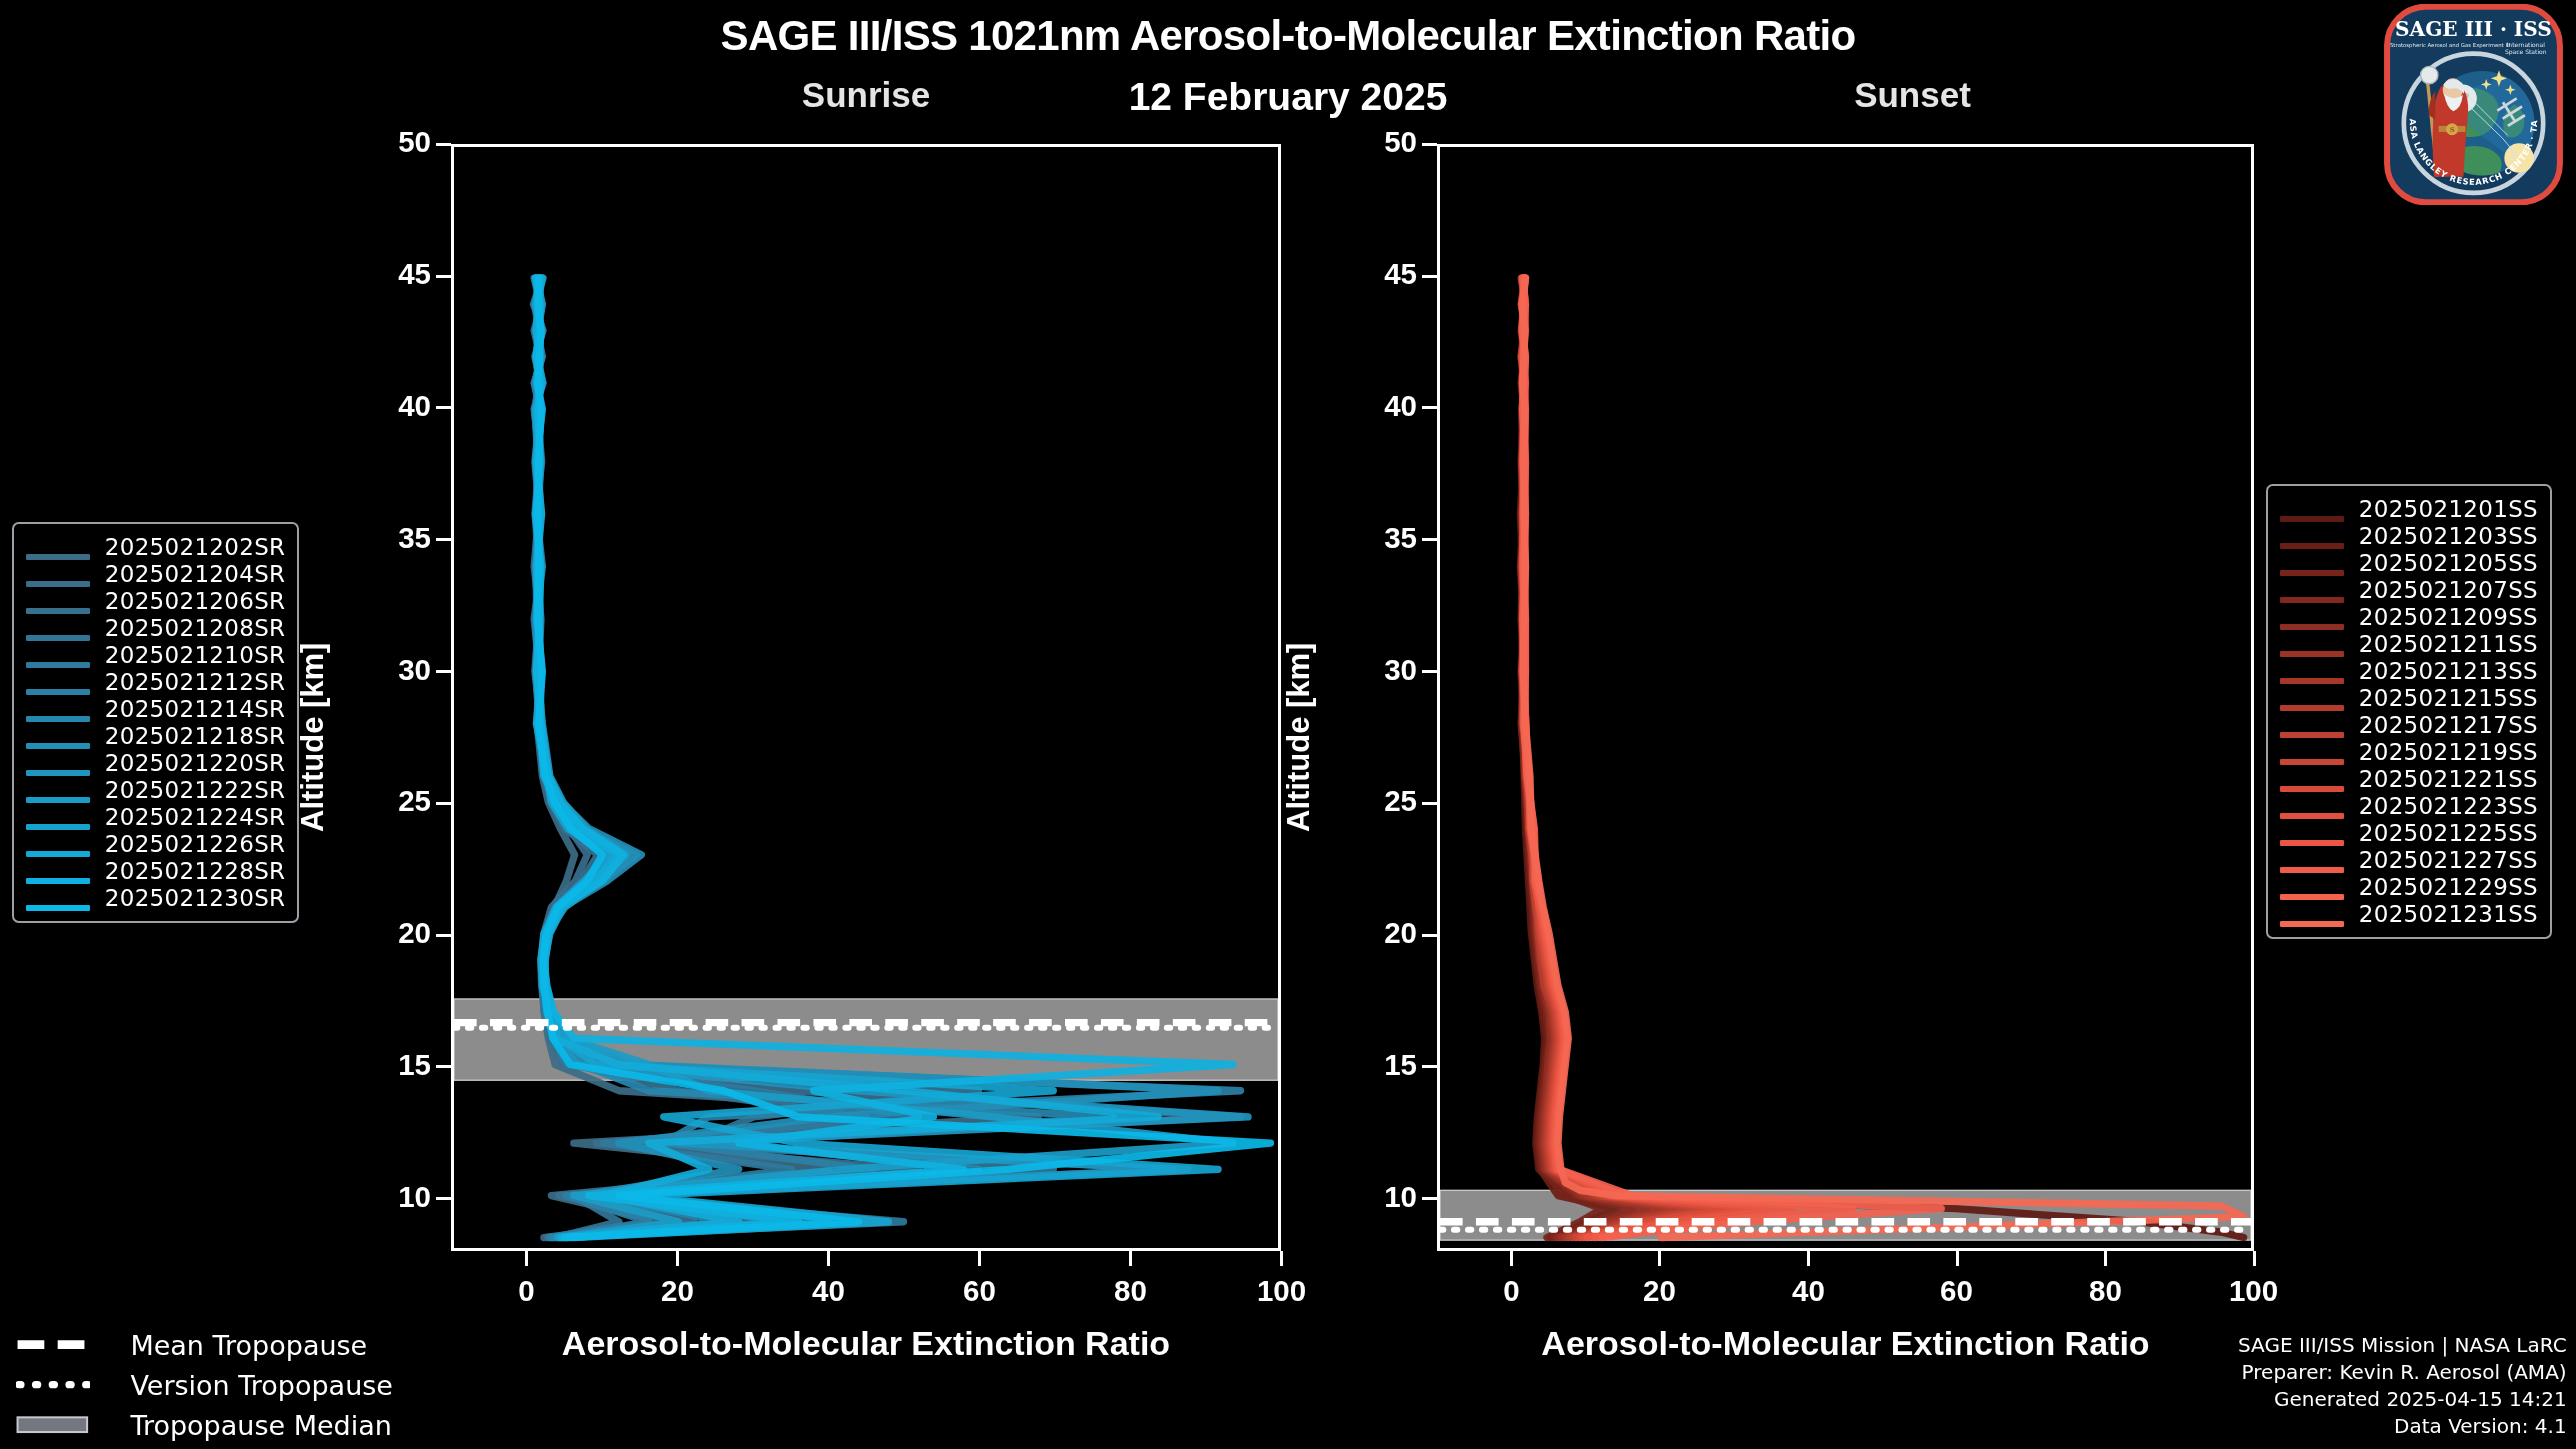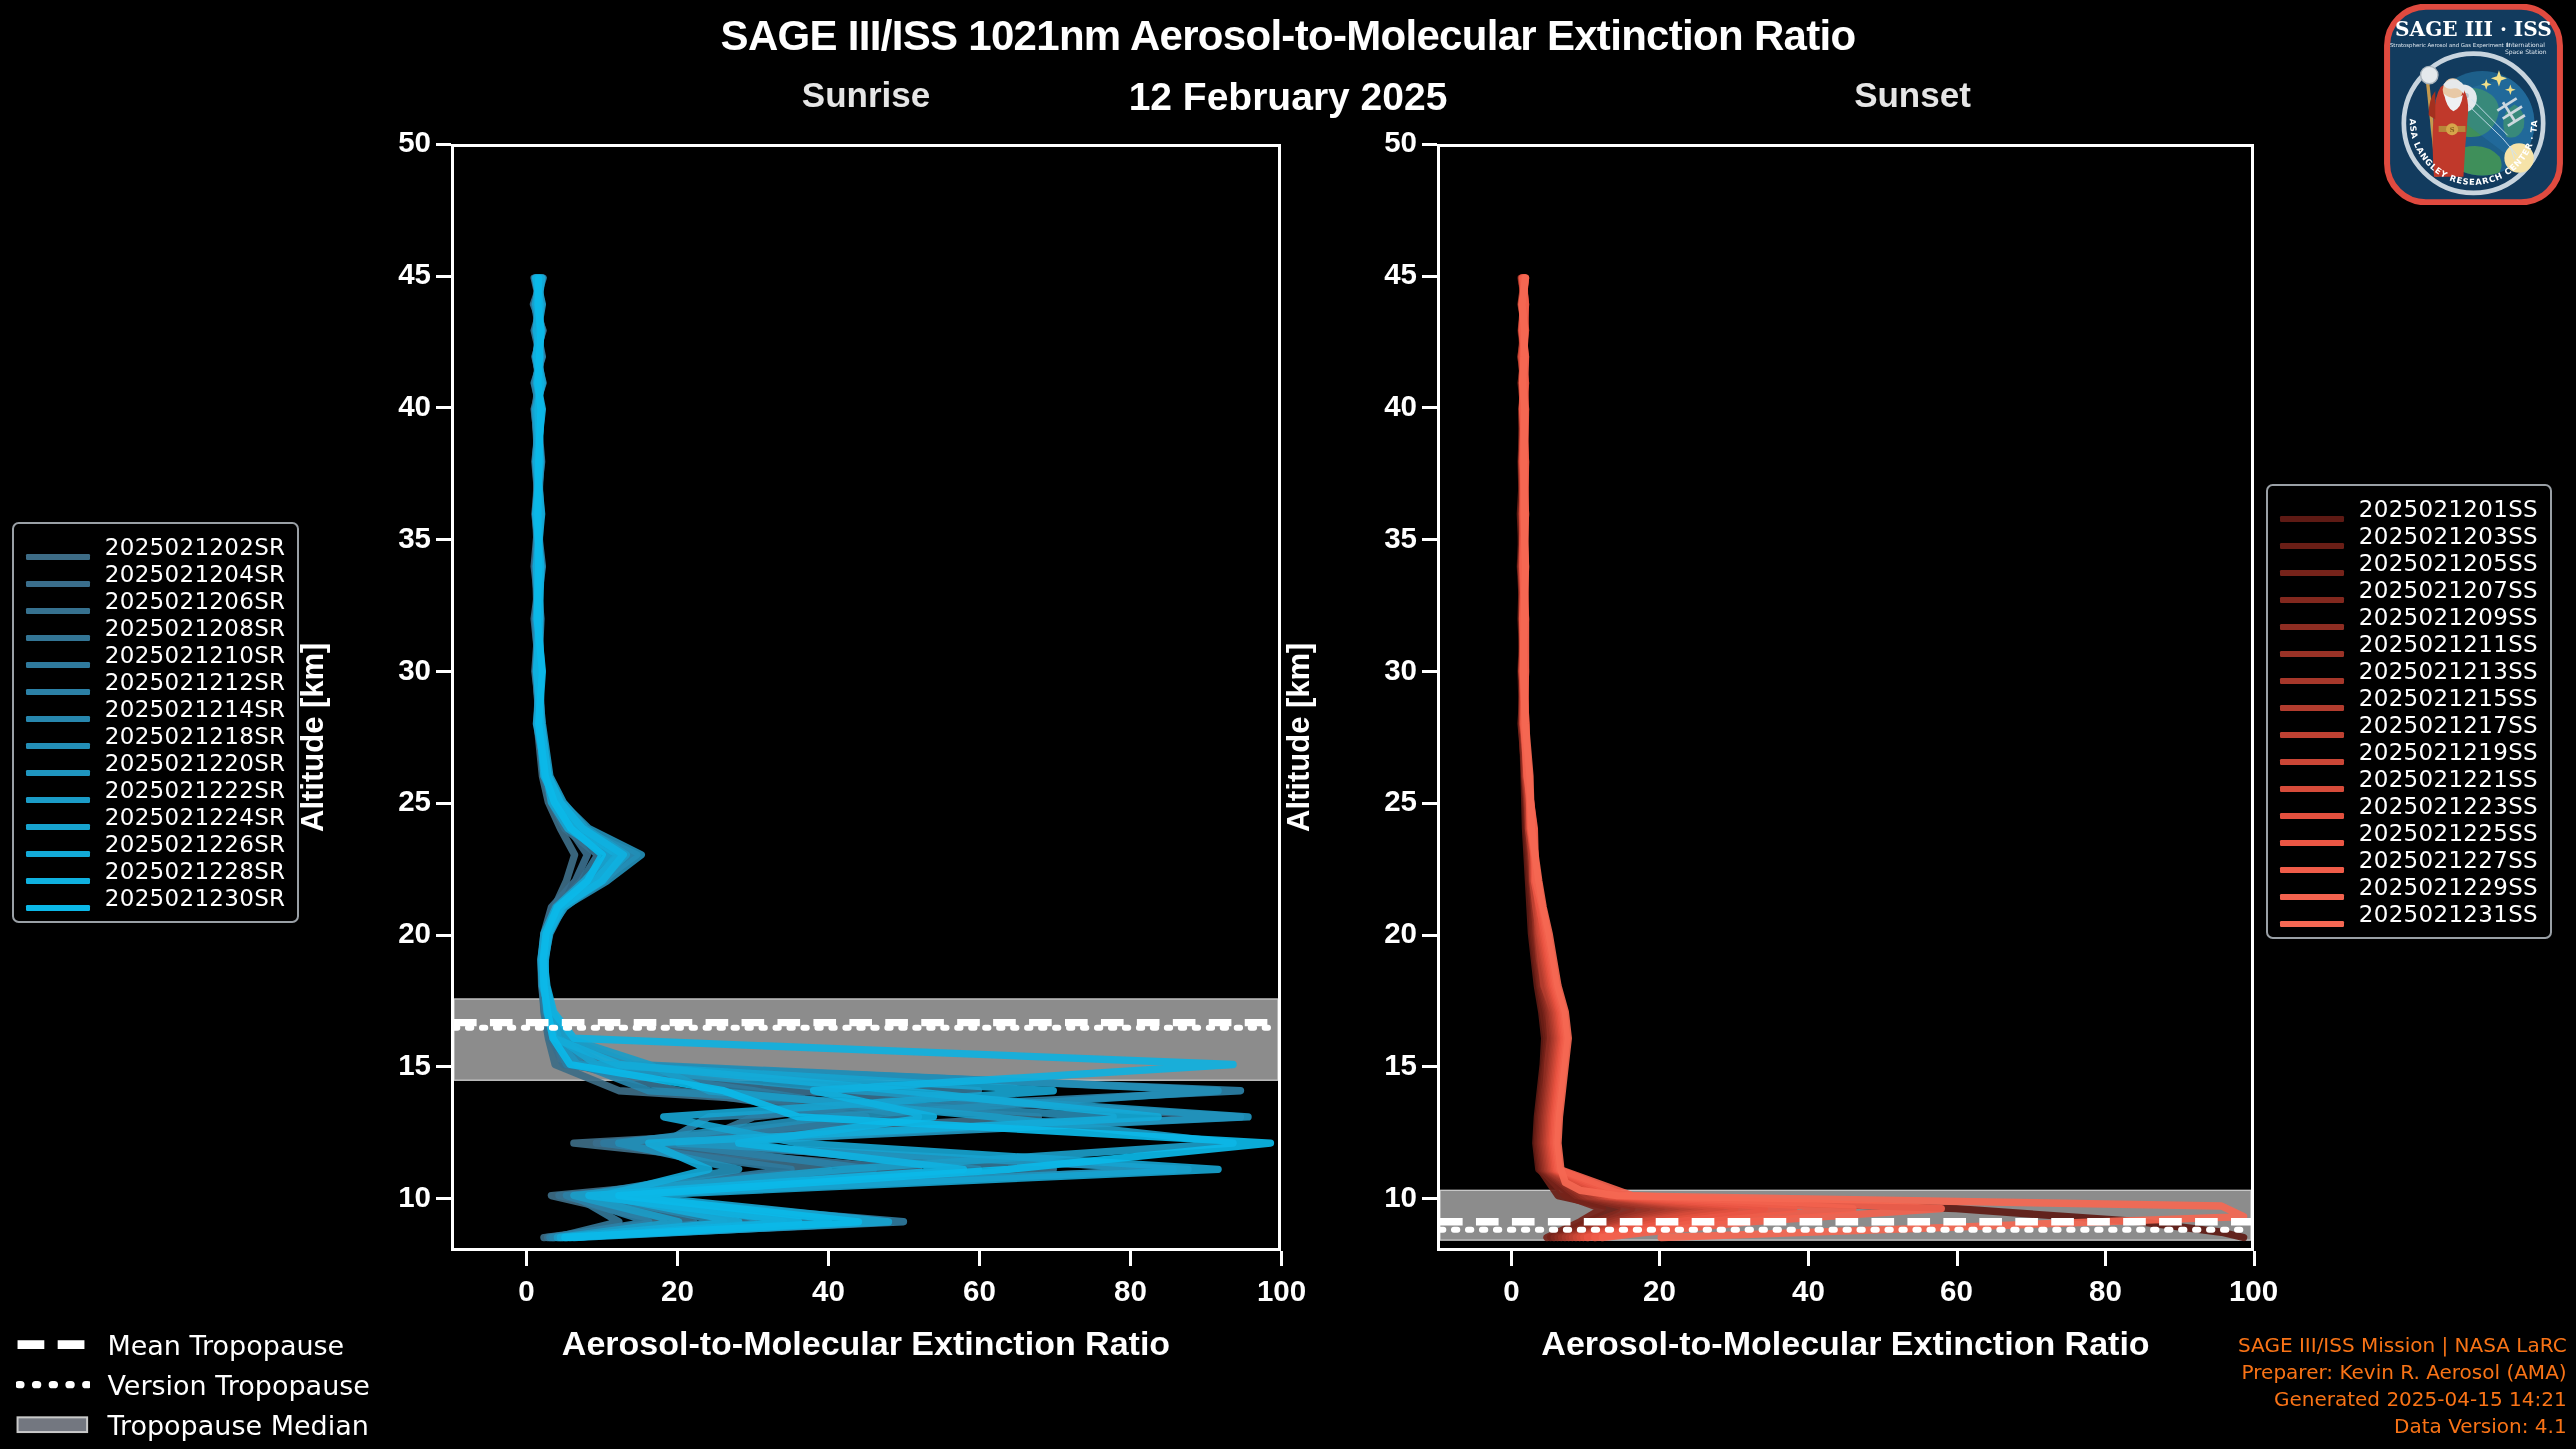--- a/index.html
+++ b/index.html
@@ -32,24 +32,24 @@
   .legendbox{position:absolute;border:2px solid #9aa0a6;border-radius:6.7px;
              background:#000;box-sizing:border-box;padding:9.4px 12px;}
   .legrow{display:flex;align-items:flex-end;height:27px;}
   .legswatch{width:64px;height:6px;flex:0 0 64px;margin-right:14.8px;border-radius:1.3px;}
   .legtext{font-family:"DejaVu Sans",sans-serif;font-size:23px;color:#fff;
            letter-spacing:0.3px;white-space:nowrap;}
 
   .tplegend{position:absolute;left:16px;top:1325px;}
   .tprow{display:flex;align-items:center;height:40px;}
   .tpkey{width:74px;height:17.4px;flex:0 0 74px;margin-right:17.4px;position:relative;}
-  .tptext{font-family:"DejaVu Sans",sans-serif;font-size:27px;color:#fff;white-space:nowrap;}
+  .tptext{font-family:"DejaVu Sans",sans-serif;font-size:27px;color:#fff;white-space:nowrap;margin-left:23px;}
 
   .credits{position:absolute;right:9.4px;bottom:9.4px;text-align:right;
-           font-family:"DejaVu Sans",sans-serif;font-size:20px;color:#f97316;
+           font-family:"DejaVu Sans",sans-serif;font-size:20px;color:#ffffff;
            line-height:1.35;}
 
   .logo{position:absolute;right:12px;top:4px;width:181px;height:201px;}
 </style>
 </head>
 <body>
 
 <div class="title">SAGE III/ISS 1021nm Aerosol-to-Molecular Extinction Ratio</div>
 <div class="subtitle">12 February 2025</div>
 

